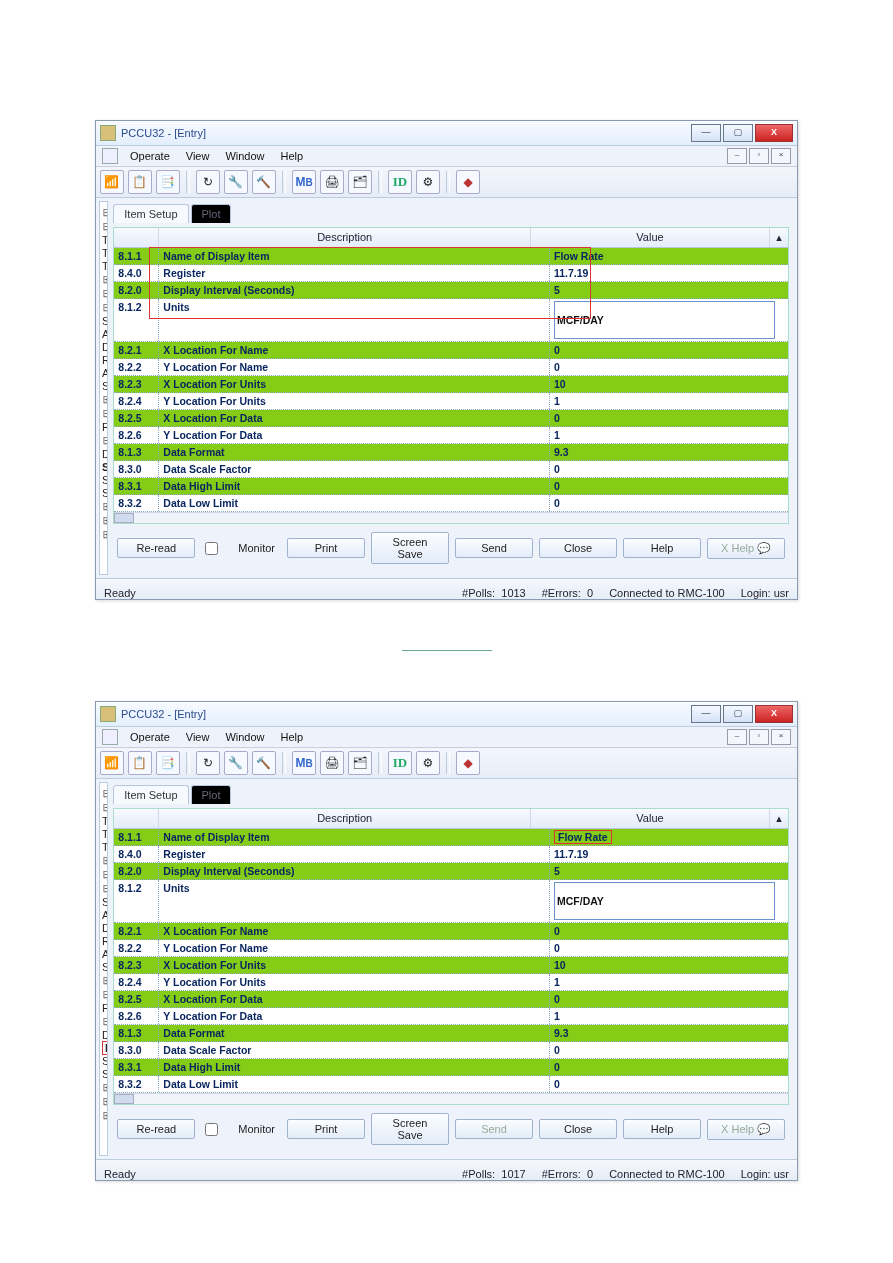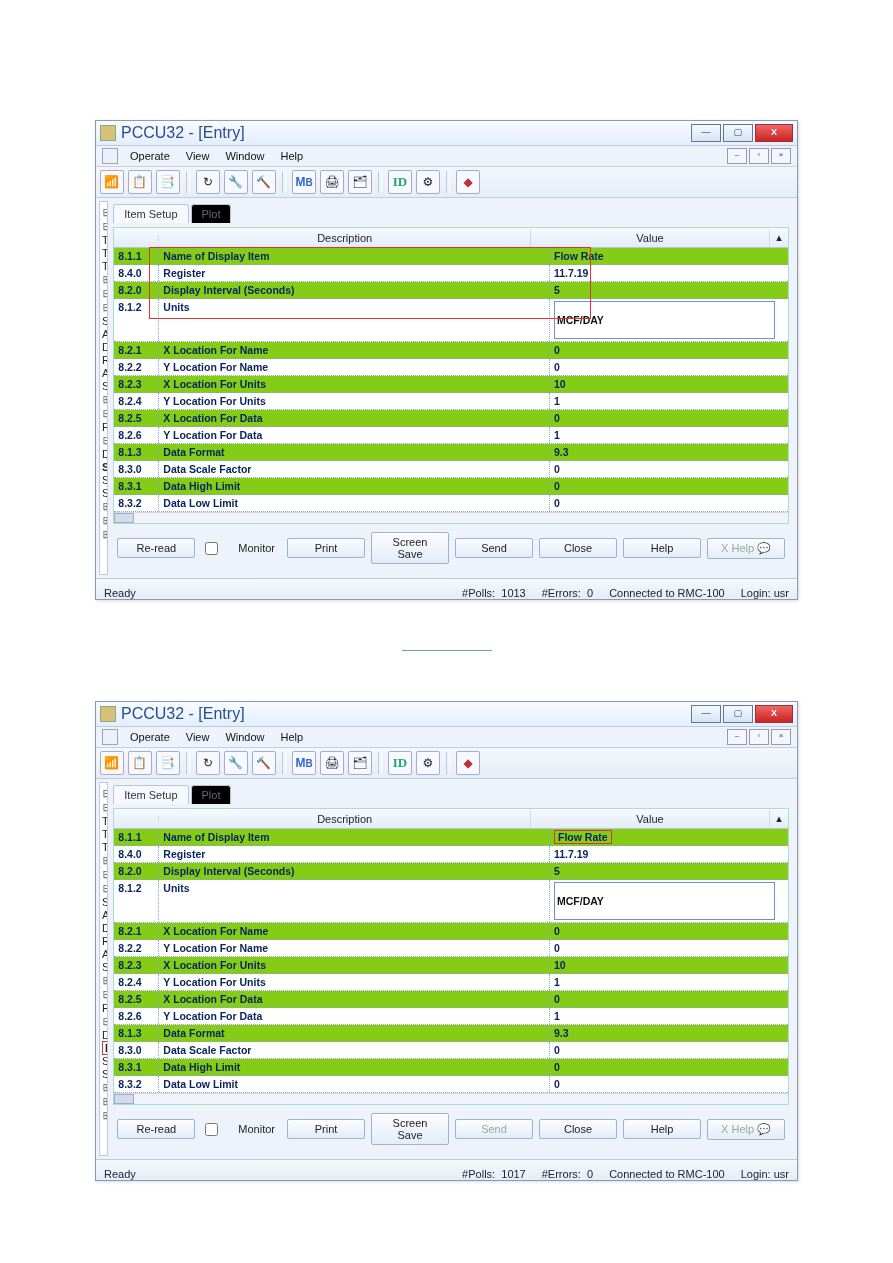--- a/index.html
+++ b/index.html
@@ -1,20 +1,20 @@
 <!DOCTYPE html>
 <html><head>
 <meta charset="utf-8">
 <style>
 body { margin:0; background:#fff; font-family:"Segoe UI", Tahoma, sans-serif; font-size:11px; color:#222; }
 .page { width:893px; margin:0 auto; }
 .shot { margin:120px 95px 40px 95px; border:1px solid #8a9ab0; background:#eef3fb; box-shadow:1px 1px 3px rgba(0,0,0,.15); }
 .titlebar { height:24px; background:linear-gradient(#f8fbff,#e3eefd); display:flex; align-items:center; padding:0 4px; border-bottom:1px solid #bcd; }
 .ti-icon { width:14px; height:14px; background:#d9c07a; border:1px solid #8a7; margin-right:5px; }
-.ti-title { flex:1; color:#2a4d8f; font-size:16px; }
+.ti-title { flex:1; color:#2a4d8f; font-size:11px; }
 .winctl { display:flex; gap:2px; }
 .winbtn { width:28px; height:16px; border:1px solid #678; background:linear-gradient(#f5f8ff,#d5e3f6); font-size:9px; line-height:14px; text-align:center; color:#345; }
 .winbtn.close { background:linear-gradient(#e66,#c22); color:#fff; border-color:#933; width:36px; font-weight:bold; }
 .menubar { height:20px; display:flex; align-items:center; gap:2px; padding:0 6px; }
 .menu-icon { width:14px; height:14px; border:1px solid #9aa; background:#eef; margin-right:3px; }
 .menubar span.mi { padding:2px 7px; color:#111; }
 .menubar .spacer { flex:1; }
 .menubar .inctl { display:flex; gap:2px; }
 .inbtn { width:18px; height:14px; border:1px solid #99a; background:#f3f6fc; font-size:8px; text-align:center; line-height:12px; color:#445; }
 .toolbar { height:30px; background:linear-gradient(#f3f6fc,#e7edf7); border-top:1px solid #ccd; border-bottom:1px solid #bcd; display:flex; align-items:center; padding:0 4px; gap:4px; }
@@ -28,21 +28,21 @@
 .tree .lbl { cursor:default; }
 .tree .black { color:#222; }
 .tree .bold { font-weight:bold; }
 .tree .redbox { border:1px solid #d33; padding:0 2px; color:#222; }
 .ind1{padding-left:10px}.ind2{padding-left:22px}.ind3{padding-left:34px}.ind4{padding-left:46px}
 .right { flex:1; background:#eef3fb; padding:6px 8px 6px 2px; }
 .tabs { display:flex; gap:0; margin-bottom:4px; }
 .tab { border:1px solid #b7c6dd; border-bottom:none; background:#f6f9fe; padding:3px 10px; font-size:11px; color:#333; border-radius:3px 3px 0 0; margin-right:2px; }
 .tab.inactive { background:#000000; color:#667; }
 .grid { border:1px solid #adc; background:#fff; }
-.ghead { display:flex; background:linear-gradient(#f7faff,#e4ecf8); border-bottom:1px solid #b7c6dd;align-items:center; }
+.ghead { display:flex; background:linear-gradient(#f7faff,#e4ecf8); border-bottom:1px solid #b7c6dd; }
 .ghead > div { padding:3px 4px; font-size:11px; text-align:center; color:#223; }
 .gc0{width:36px; border-right:1px solid #cfd9ea;}
 .gc1{flex:1; border-right:1px solid #cfd9ea;}
 .gc2{width:230px; border-right:1px solid #cfd9ea;}
 .gc3{width:10px;}
 .grow { display:flex; border-bottom:1px dotted #8ab; }
 .grow.sel { background:#84cc16; }
 .grow > div { padding:2px 4px; font-size:10.5px; color:#0a2660; }
 .grow .c0{width:36px; border-right:1px dotted #8ab; font-weight:bold;}
 .grow .c1{flex:1; border-right:1px dotted #8ab; font-weight:bold;}

